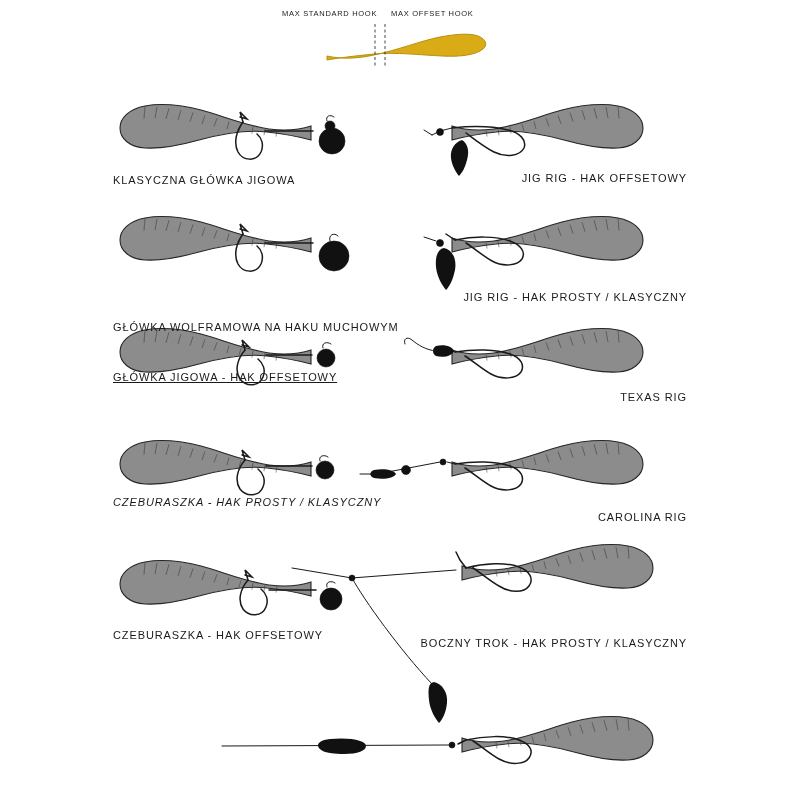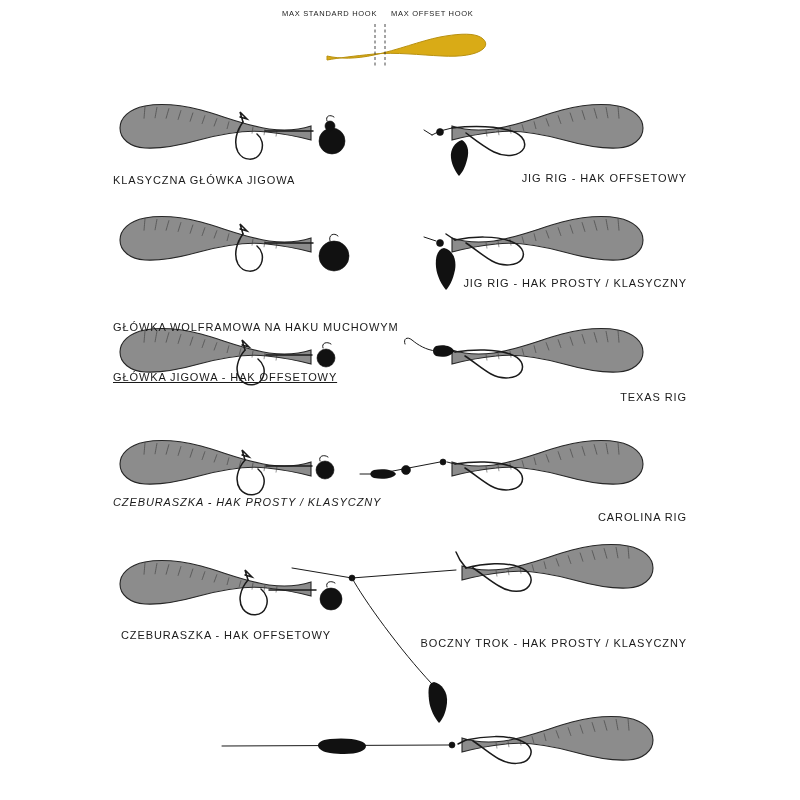--- a/index.html
+++ b/index.html
@@ -233,26 +233,26 @@
     </g>
   </svg>
 
   <div class="top-label" style="left:282px; top:9px;">MAX STANDARD HOOK</div>
   <div class="top-label" style="left:391px; top:9px;">MAX OFFSET HOOK</div>
 
   <div class="label" style="left:113px; top:174px;">KLASYCZNA GŁÓWKA JIGOWA</div>
   <div class="label right" style="right:113px; top:172px;">JIG RIG - HAK OFFSETOWY</div>
 
   <div class="label" style="left:113px; top:277px;margin-top:44px;">GŁÓWKA WOLFRAMOWA NA HAKU MUCHOWYM</div>
-  <div class="label right" style="right:113px; top:277px;margin-left:40px;">JIG RIG - HAK PROSTY / KLASYCZNY</div>
+  <div class="label right" style="right:113px; top:291px;margin-left:40px;">JIG RIG - HAK PROSTY / KLASYCZNY</div>
 
   <div class="label" style="left:113px; top:371px;text-decoration:underline;">GŁÓWKA JIGOWA - HAK OFFSETOWY</div>
   <div class="label right" style="right:113px; top:391px;">TEXAS RIG</div>
 
   <div class="label" style="left:113px; top:496px;font-style:italic;">CZEBURASZKA - HAK PROSTY / KLASYCZNY</div>
   <div class="label right" style="right:113px; top:511px;">CAROLINA RIG</div>
 
-  <div class="label" style="left:121px; top:629px;">CZEBURASZKA - HAK OFFSETOWY</div>
+  <div class="label" style="left:113px; top:629px;">CZEBURASZKA - HAK OFFSETOWY</div>
   <div class="label right" style="right:113px; top:637px;padding-left:20px;">BOCZNY TROK - HAK PROSTY / KLASYCZNY</div>
 
   <div class="label right" style="right:113px; top:807px;">SBIRULINO</div>
 
 </div>
 
 </body></html>

